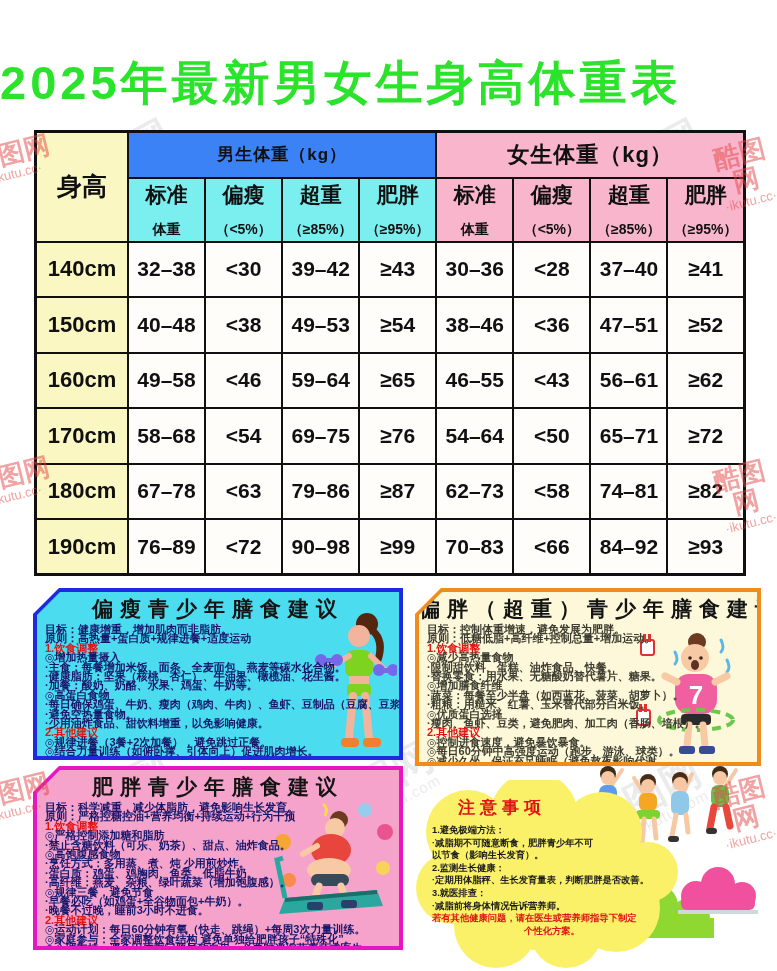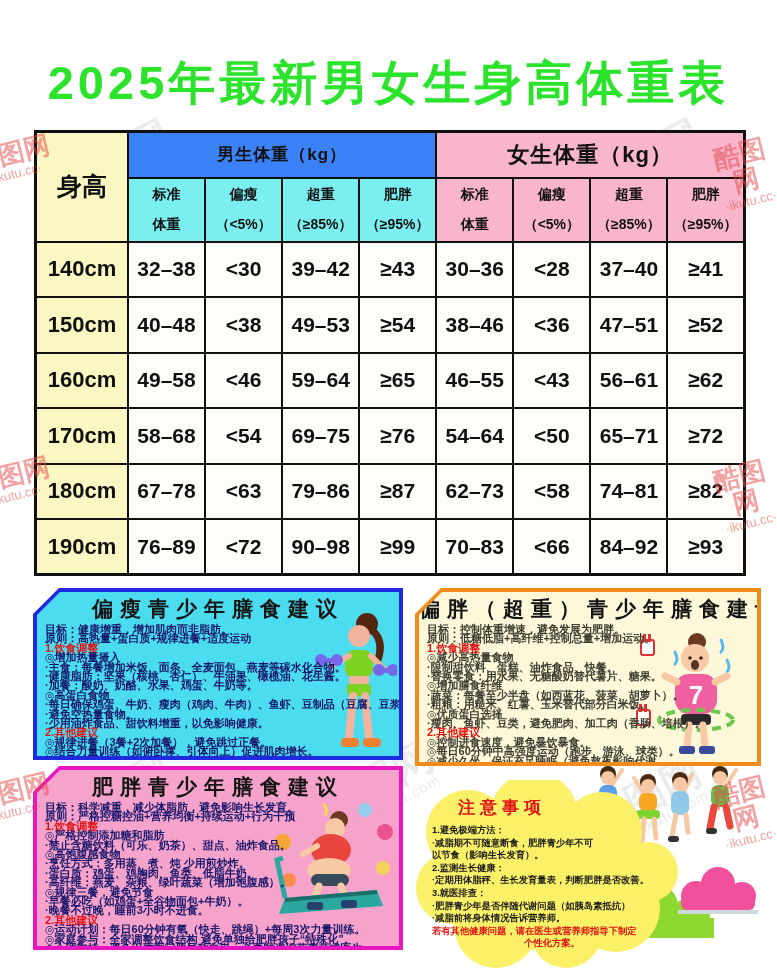--- a/index.html
+++ b/index.html
@@ -10,34 +10,34 @@
   .wm{position:absolute;transform:rotate(-28deg);color:rgba(130,130,130,0.16);
       text-align:center;z-index:0;pointer-events:none;line-height:1;}
   .wm .wm-b{font-size:40px;font-weight:bold;display:block;}
   .wm .wm-u{font-size:15px;display:block;letter-spacing:1px;}
   .wm-red{position:absolute;transform:rotate(-14deg);color:rgba(228,70,70,0.5);
       text-align:center;z-index:3;pointer-events:none;line-height:1.05;}
   .wm-red .wm-b{font-size:26px;font-weight:bold;display:block;}
   .wm-red .wm-u{font-size:13px;display:block;}
 
   
-  .title{position:absolute;left:0;right:0;top:52px;text-align:center;z-index:2;
+  .title{position:absolute;left:0;right:0;top:52px;text-align:left;z-index:2;
          font-size:47px;font-weight:900;letter-spacing:4px;}
 
   
   .tbl-wrap{position:absolute;left:34px;top:130px;width:712px;height:446px;z-index:2;}
   table{border-collapse:collapse;width:100%;height:100%;table-layout:fixed;border:3px solid #101010;}
   th,td{border:2px solid #101010;text-align:center;vertical-align:middle;padding:0;color:#101010;}
   .h-col{background:#fbf7c2;font-size:25px;font-weight:900;width:90px;}
   .boy-group{background:#3b82f6;font-size:17px;font-weight:900;letter-spacing:1px;}
   .girl-group{background:#f9b5cc;font-size:22px;font-weight:900;letter-spacing:1px;}
   tr.grp-row{height:46px;} tr.sub-row{height:64px;}
   .sub-th{font-weight:900;}
   .sub-th.boy{background:#7beef0;} .sub-th.girl{background:#f9b5cc;}
-  .sub-th .l1{font-size:14px;} .sub-th .l2{font-size:14px;margin-top:12px;}
+  .sub-th .l1{font-size:21px;} .sub-th .l2{font-size:14px;margin-top:12px;}
   tbody tr{height:55px;}
   tbody td{background:#fffdfa;font-size:21px;font-weight:700;}
   tbody td.col-height{background:#fbf7c2;font-size:22px;font-weight:900;}
 
   
   .advice-box{position:absolute;z-index:2;}
   .frame{width:100%;height:100%;background:var(--bc);
          clip-path:polygon(26px 0,100% 0,100% 100%,0 100%,0 26px);
          box-sizing:border-box;padding:4px;}
   .inner{width:100%;height:100%;background:var(--bg);position:relative;overflow:hidden;
@@ -408,21 +408,20 @@
     </svg>
     <div class="notes-content">
       <div class="notes-title">注意事项</div>
       <div id="notes-lines">
           <div class="notes-line num">1.避免极端方法：</div>
           <div class="notes-line">·减脂期不可随意断食，肥胖青少年不可</div>
           <div class="notes-line">以节食（影响生长发育）。</div>
           <div class="notes-line num">2.监测生长健康：</div>
           <div class="notes-line">·定期用体脂秤、生长发育量表，判断肥胖是否改善。</div>
           <div class="notes-line num">3.就医排查：</div>
-          <div class="notes-line">·肥胖青少年是否伴随代谢问题（如胰岛素抵抗）</div>
           <div class="notes-line">·减脂前将身体情况告诉营养师。</div>
           <div class="notes-line red">若有其他健康问题，请在医生或营养师指导下制定</div>
           <div class="notes-line redc">个性化方案。</div>
         </div>
     </div>
   </div>
 
   <svg class="deco" style="left:588px;top:760px;width:160px;height:118px;" viewBox="0 0 160 118">
     <g>
       <path d="M22 28 L34 10" stroke="#f6c9a4" stroke-width="4" stroke-linecap="round"></path>

